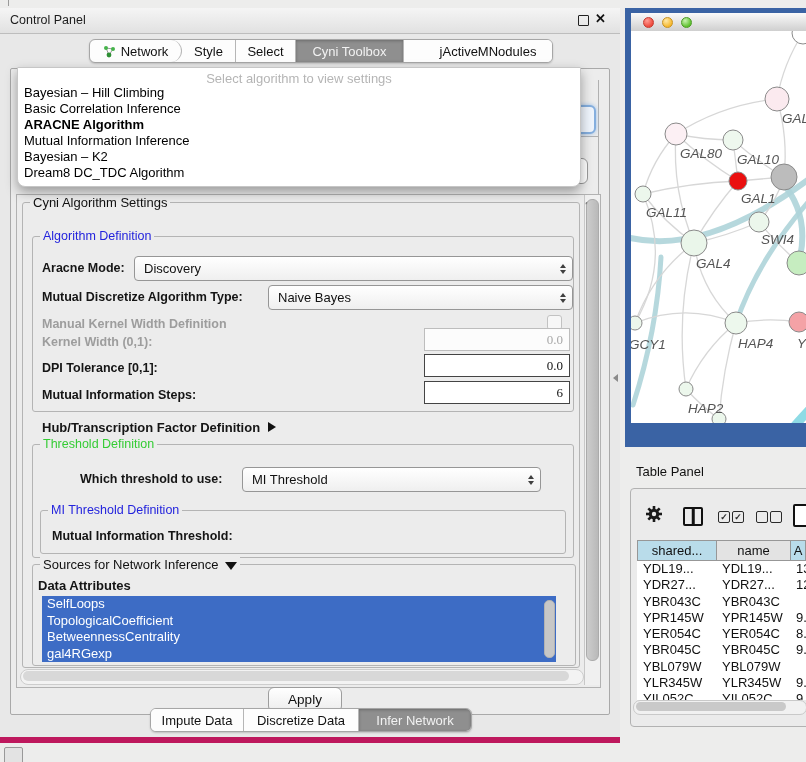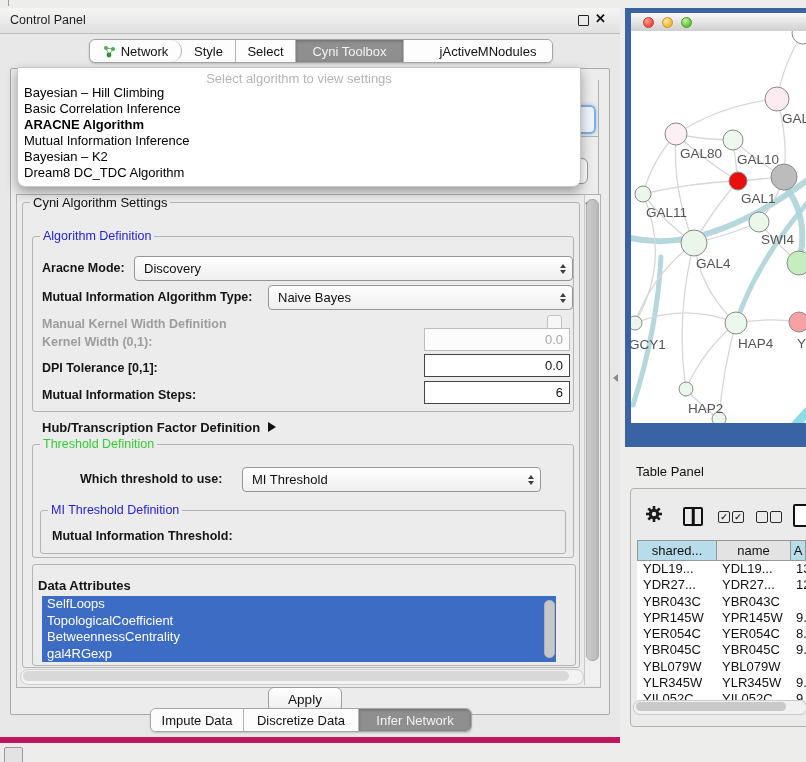--- a/index.html
+++ b/index.html
@@ -30,21 +30,21 @@
   .gtitle{position:absolute;background:#ececec;padding:0 3px;font-size:12.5px;white-space:nowrap;font-weight:normal;}
   .gtitle.blue{color:#2323dd;}
   .gtitle.green{color:#35cc35;}
   .lbl{position:absolute;font-size:12.5px;font-weight:bold;color:#151515;white-space:nowrap;}
   .lbl.dis{color:#9d9d9d;}
   .combo{position:absolute;background:linear-gradient(#ffffff,#efefef);border:1px solid #969696;border-radius:4px;font-size:13px;display:flex;align-items:center;padding-left:9px;}
   .spin{position:absolute;right:6px;top:50%;transform:translateY(-50%);display:flex;flex-direction:column;gap:2px;}
   .spin i{display:block;width:0;height:0;border-left:3.5px solid transparent;border-right:3.5px solid transparent;}
   .spin .up{border-bottom:4px solid #3f3f3f;}
   .spin .dn{border-top:4px solid #3f3f3f;}
-  .field{position:absolute;background:#fff;border:1px solid #444;font-size:13px;display:flex;align-items:center;justify-content:flex-end;padding-right:6px;}
+  .field{position:absolute;background:#fff;border:1px solid #444;font-size:13px;display:flex;align-items:center;justify-content:flex-end;padding-right:6px;font-family:Liberation Serif, serif;}
   .field.dis{border:1px solid #bdbdbd;color:#a8a8a8;background:#fcfcfc;}
   .chk{position:absolute;width:13px;height:13px;border:1px solid #c2c2c2;border-radius:3px;background:#f7f7f7;}
   .arrow-r{display:inline-block;width:0;height:0;border-top:5px solid transparent;border-bottom:5px solid transparent;border-left:8px solid #111;margin-left:8px;}
   .arrow-d{display:inline-block;width:0;height:0;border-left:6px solid transparent;border-right:6px solid transparent;border-top:8px solid #111;margin-left:6px;vertical-align:middle;}
   .srclist{position:absolute;left:42px;top:588px;width:514px;height:66px;background:#fff;overflow:hidden;}
   .srow{height:16.5px;line-height:16.5px;background:#3d6cc5;color:#fff;font-size:13px;padding-left:5px;white-space:nowrap;}
   .srcthumb{position:absolute;left:544px;top:592px;width:9px;height:56px;background:#c7c7c7;border-radius:5px;border:1px solid #b2b2b2;}
   .htrack{position:absolute;left:20px;top:661px;width:562px;height:14px;background:#f3f3f3;border:1px solid #cdcdcd;border-radius:8px;}
   .hthumb{position:absolute;left:2px;top:1px;width:546px;height:10px;background:#d8d8d8;border-radius:6px;}
   .applybtn{position:absolute;left:268px;top:679px;width:72px;height:23px;background:linear-gradient(#ffffff,#ededed);border:1px solid #9d9d9d;border-radius:6px;font-size:13.5px;display:flex;align-items:center;justify-content:center;}
@@ -55,21 +55,21 @@
   .rem-field{position:absolute;left:540px;top:150px;width:46px;height:24px;border:1px solid #9a9a9a;border-radius:6px;background:#fff;z-index:5;}
   
   .gutarrow{position:absolute;left:613px;top:374px;width:0;height:0;border-top:4px solid transparent;border-bottom:4px solid transparent;border-right:5px solid #8a8a8a;}
   
   .netwin{position:absolute;left:625px;top:8px;width:181px;height:439px;background:#3a63a4;}
   .nettitle{position:absolute;left:6px;top:5px;width:175px;height:18px;background:linear-gradient(#fafafa,#cfcfcf);border-bottom:1px solid #9a9a9a;}
   .tl{position:absolute;top:4px;width:9px;height:9px;border-radius:50%;}
   .tl.red{background:radial-gradient(circle at 35% 30%,#ff9d94,#ee4b3e 70%);border:1px solid #c43a30;}
   .tl.yel{background:radial-gradient(circle at 35% 30%,#ffe9a8,#f6b82e 70%);border:1px solid #c8921f;}
   .tl.grn{background:radial-gradient(circle at 35% 30%,#c9f3b2,#5fc12f 70%);border:1px solid #4a9b24;}
-  .netcanvas{position:absolute;left:6px;top:23px;width:175px;height:392px;background:#ffffff;overflow:hidden;}
+  .netcanvas{position:absolute;left:6px;top:23px;width:175px;height:392px;background:#ffffff;overflow:hidden;font-style:italic;}
   
   .tptitle{position:absolute;left:636px;top:464px;font-size:13px;color:#111;}
   .tpcard{position:absolute;left:630px;top:488px;width:180px;height:237px;background:#ebebeb;border:1px solid #b2b2b2;border-radius:4px;}
   .gearsvg{position:absolute;left:645px;top:505px;}
   .colico{position:absolute;left:683px;top:507px;width:16px;height:15px;border:2.5px solid #111;border-radius:2px;}
   .colico i{position:absolute;left:50%;top:0;width:2.5px;height:100%;background:#111;transform:translateX(-50%);}
   .cbx{position:absolute;width:10px;height:10px;border:1.5px solid #2a2a2a;border-radius:2px;font-size:9px;line-height:10px;text-align:center;color:#2a2a2a;font-weight:bold;}
   .docico{position:absolute;left:793px;top:504px;width:15px;height:19px;border:2px solid #111;border-radius:2px;background:#fff;}
   .ttable{position:absolute;left:637px;top:540px;width:169px;height:160px;overflow:hidden;background:#22c55e;}
   .thead{display:flex;height:21px;}
@@ -143,21 +143,21 @@
 
     <div class="lbl" style="left:42px;top:253px;">Aracne Mode:</div>
     <div class="combo" style="left:134px;top:248px;width:428px;height:23px;">
       <span>Discovery</span>
       <span class="spin">
           <i class="up"></i>
           <i class="dn"></i>
         </span>
     </div>
 
-    <div class="lbl" style="left:42px;top:282px;">Mutual Information Algorithm Type:</div>
+    <div class="lbl" style="left:42px;top:282px;">Mutual Discretize Algorithm Type:</div>
     <div class="combo" style="left:268px;top:277px;width:294px;height:23px;">
       <span>Naive Bayes</span>
       <span class="spin">
           <i class="up"></i>
           <i class="dn"></i>
         </span>
     </div>
 
     <div class="lbl dis" style="left:42px;top:309px;">Manual Kernel Width Definition</div>
     <div class="chk" style="left:547px;top:307px;"></div>
@@ -185,20 +185,23 @@
           <i class="up"></i>
           <i class="dn"></i>
         </span>
     </div>
 
     <div class="grp" style="left:40px;top:502px;width:524px;height:42px;"></div>
     <div class="gtitle blue" style="left:48px;top:495px;">MI Threshold Definition</div>
     <div class="lbl" style="left:52px;top:521px;">Mutual Information Threshold:</div>
 
     <div class="grp" style="left:32px;top:556px;width:542px;height:100px;"></div>
+    <div class="gtitle" style="left:40px;top:549px;font-size:13px;">
+      <span>Sources for Network Inference</span><span class="arrow-d"></span>
+    </div>
     <div class="lbl" style="left:38px;top:570px;font-size:13px;">Data Attributes</div>
     <div class="srclist">
       <div class="srow">SelfLoops</div>
       <div class="srow">TopologicalCoefficient</div>
       <div class="srow">BetweennessCentrality</div>
       <div class="srow">gal4RGexp</div>
     </div>
     <div class="srcthumb"></div>
 
     <div class="htrack">

